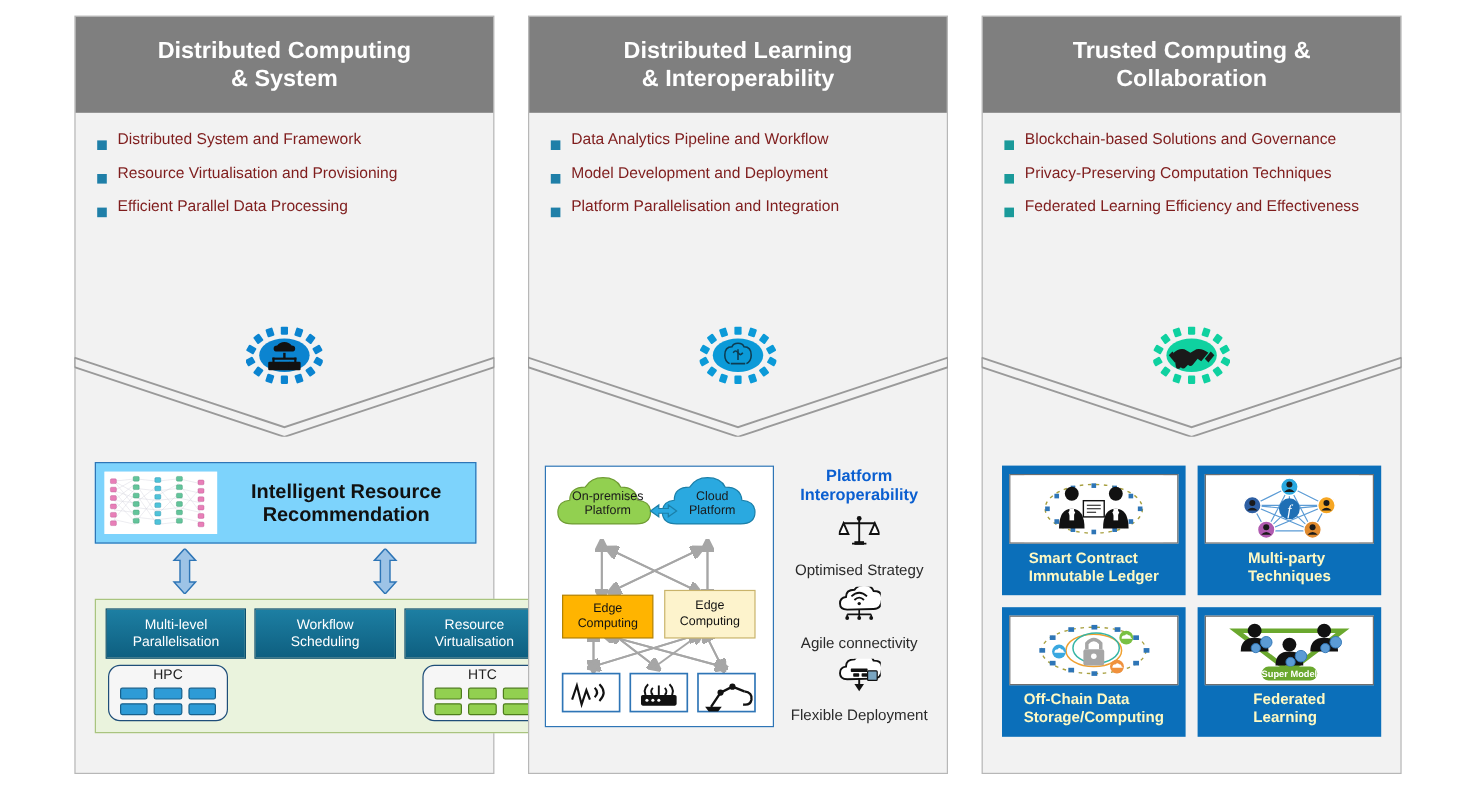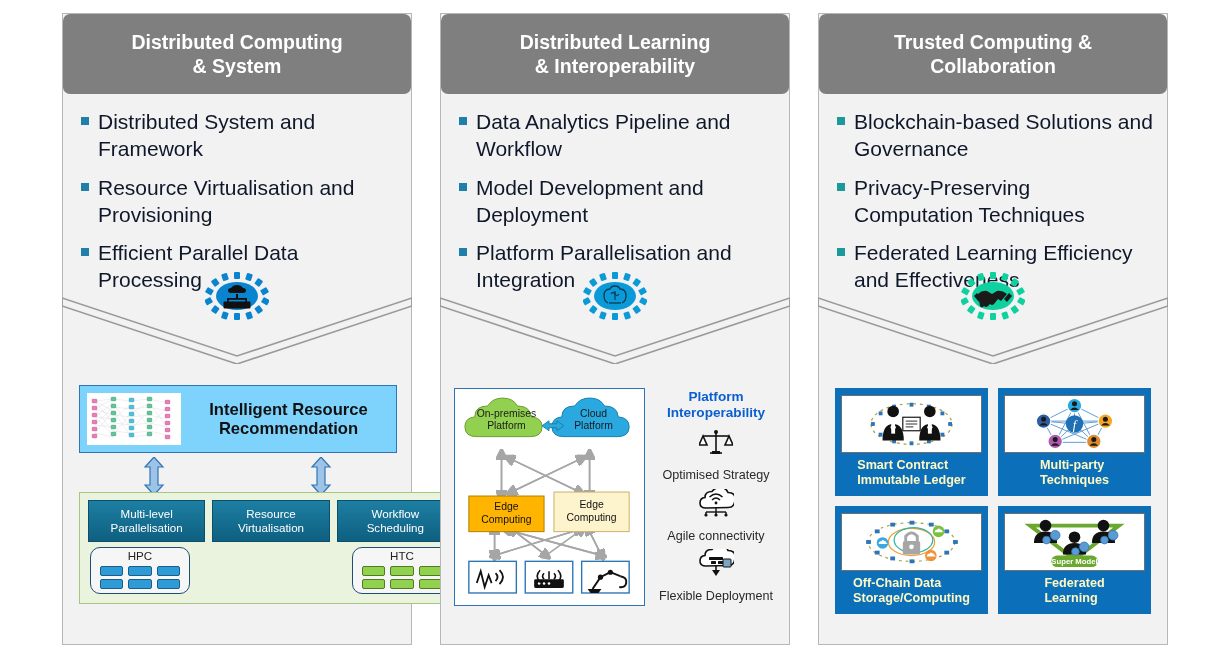--- a/index.html
+++ b/index.html
@@ -31,41 +31,40 @@
     background: #7f7f7f;
     color: #ffffff;
     font-weight: bold;
     font-size: 19.5px;
     line-height: 1.22;
     text-align: center;
     padding: 14px 10px 13px;
     min-height: 80px;
     display: flex; align-items: center; justify-content: center;
     white-space: pre-line;
-    border-radius: 7px;
   }
   .col-body { position: relative; flex: 1; }
 
   
   .bullets { padding: 14px 14px 0 18px; }
   .bullet {
     display: flex;
     align-items: flex-start;
     gap: 9px;
     margin-bottom: 11px;
   }
   .bullet-mark {
     width: 8px; height: 8px;
     flex: 0 0 8px;
     margin-top: 9px;
   }
   .bullet-text {
-    font-size: 21px;
+    font-size: 13px;
     line-height: 1.30;
-    color: #0f172a;
+    color: #7f1d1d;
   }
 
   
   .chevron {
     position: absolute;
     left: -1px; right: -1px;
     height: 70px;
   }
   .chevron svg { display: block; width: 100%; height: 100%; }
 
@@ -108,21 +107,21 @@
     white-space: pre-line;
   }
   .updown {
     position: absolute;
     width: 22px; height: 38px;
   }
   .updown svg { width: 100%; height: 100%; display: block; }
 
   .green-panel {
     position: absolute;
-    left: 16px; top: 113px;
+    left: 16px; top: 120px;
     width: 384px; height: 112px;
     background: #eaf3dd;
     border: 1px solid #a9c47f;
   }
   .tealbtns { display: flex; gap: 7px; padding: 7px 8px 0 8px; }
   .tealbtn {
     flex: 1;
     background: #11698e;
     background: linear-gradient(180deg,#1d7fa3 0%, #0e5f80 100%);
     border: 1px solid #0b4f6c;
@@ -344,24 +343,24 @@
         <div class="updown" style="left:247px; top:78px">
           <svg viewBox="0 0 22 38">
             <polygon points="11,0 20,10 15,10 15,28 20,28 11,38 2,28 7,28 7,10 2,10" fill="#9dc3e6" stroke="#2e75b6" stroke-width="1.2"></polygon>
           </svg>
         </div>
 
         <div class="green-panel">
           <div class="tealbtns">
             <div class="tealbtn">Multi-level
 Parallelisation</div>
+            <div class="tealbtn">Workflow
+Scheduling</div>
             <div class="tealbtn">Resource
 Virtualisation</div>
-            <div class="tealbtn">Workflow
-Scheduling</div>
           </div>
           <div class="hpcrow">
             <div class="hpcbox">
               <div class="hpcbox-title">HPC</div>
               <div class="chips">
                 <span class="chip blue"></span>
                 <span class="chip blue"></span>
                 <span class="chip blue"></span>
                 <span class="chip blue"></span>
                 <span class="chip blue"></span>

